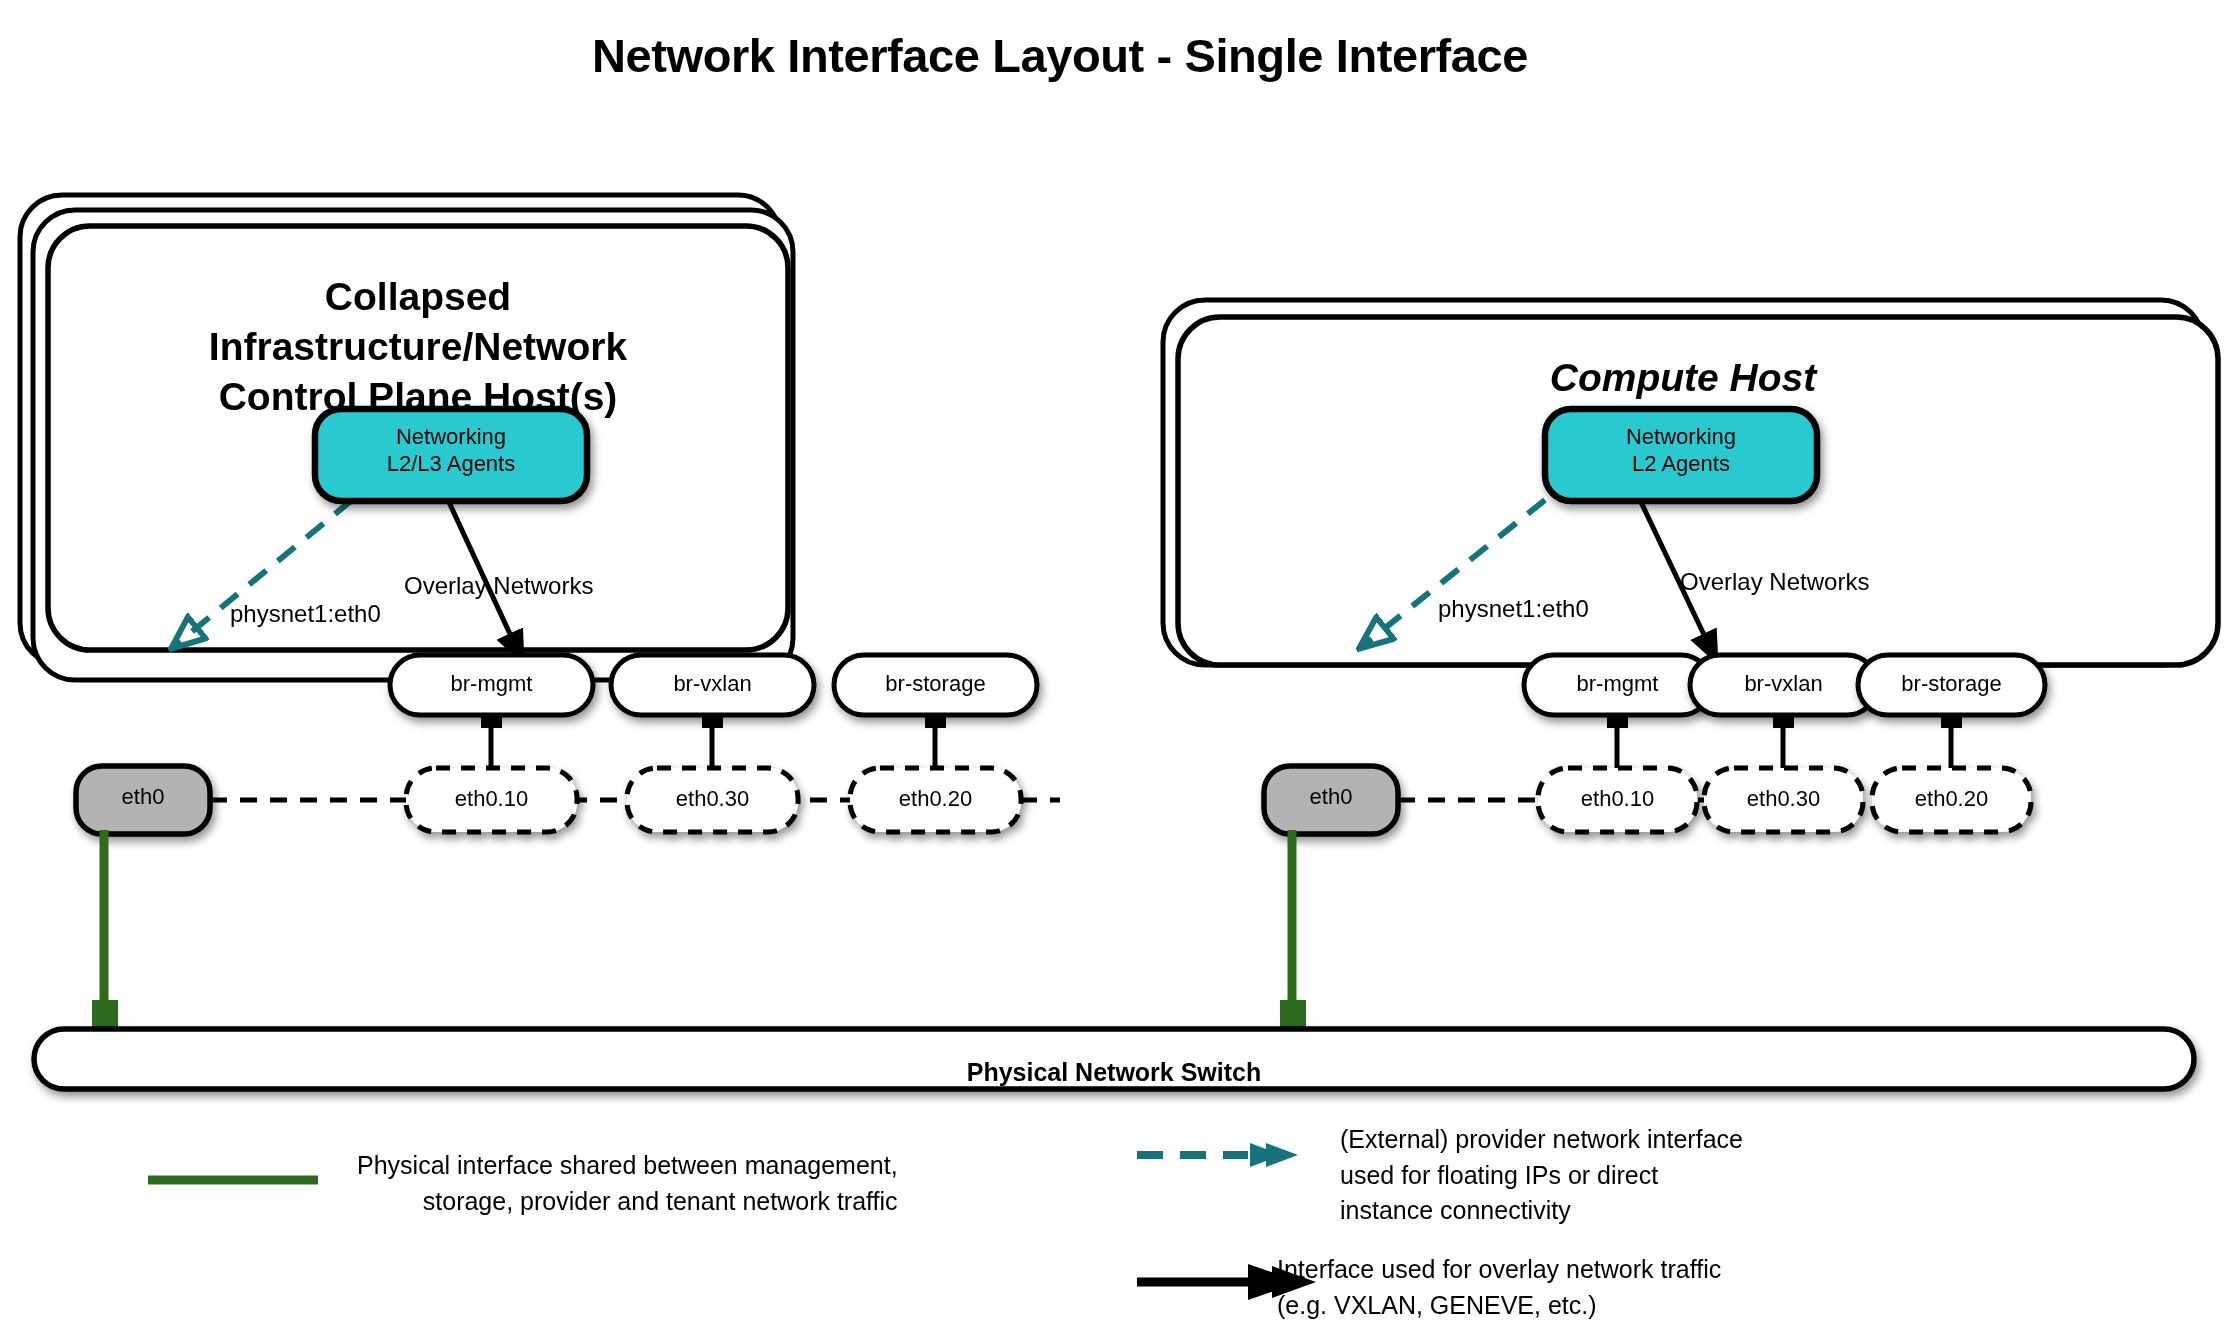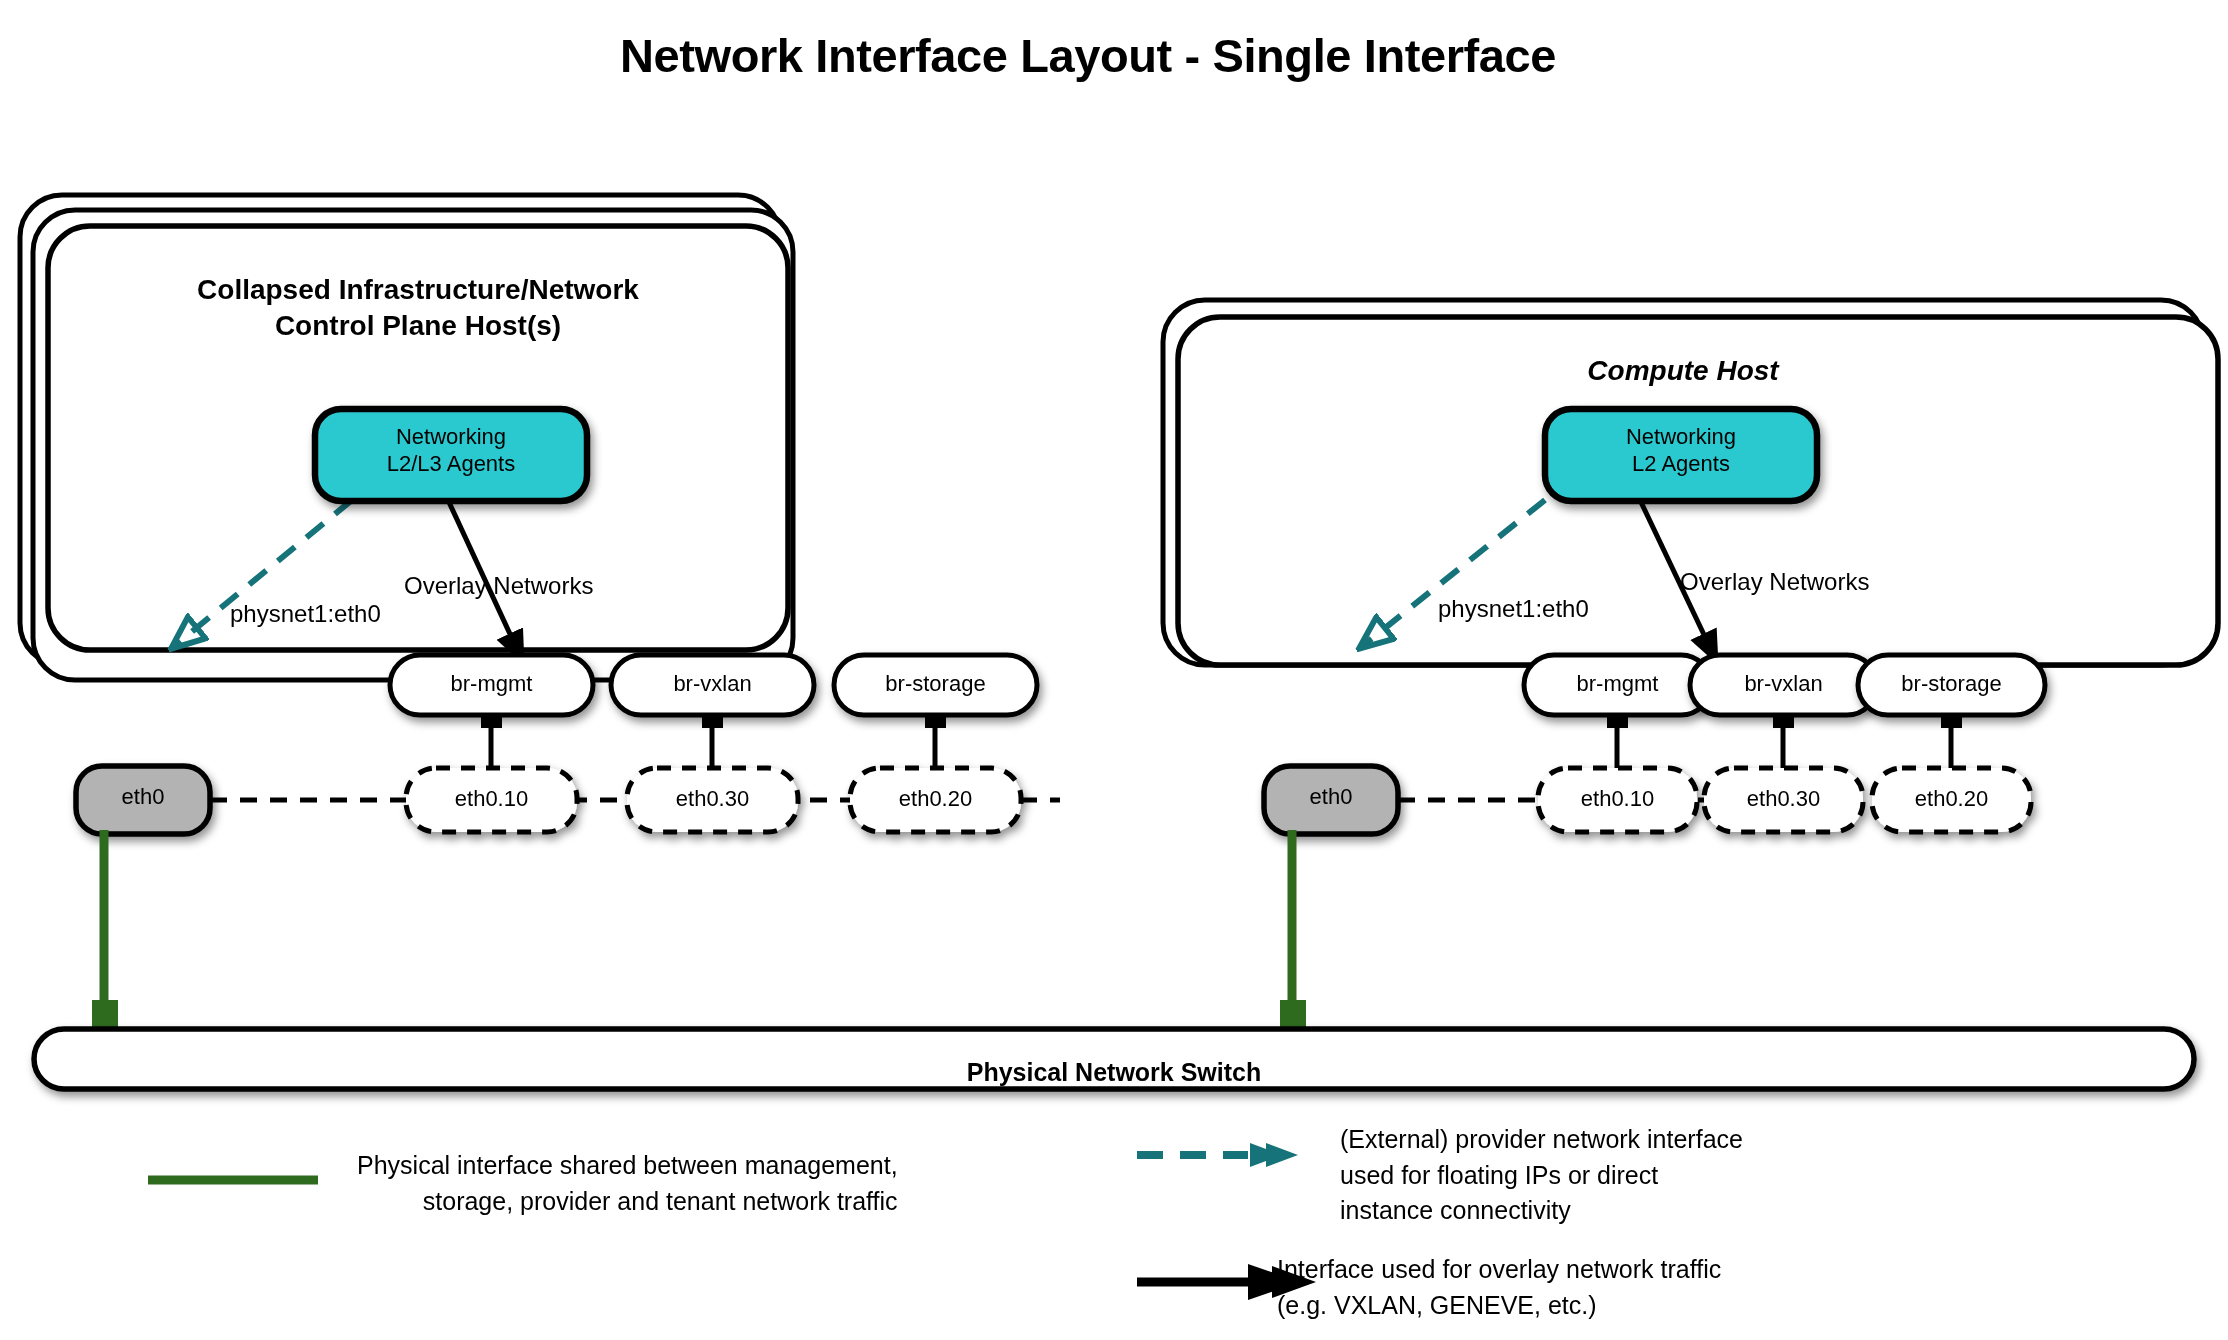--- a/index.html
+++ b/index.html
@@ -26,24 +26,23 @@
     white-space: nowrap;
     line-height: 1.18;
   }
   #title {
     left: 0; top: 28px; width: 2120px;
     text-align: center;
     font-size: 47px;
     font-weight: bold;
     letter-spacing: -0.4px;
     white-space: nowrap;
-    margin-left: 28px;
   }
   .host-title {
-    font-size: 28px;
+    font-size: 39px;
     font-weight: bold;
     text-align: center;
     line-height: 1.28;
     white-space: pre-line;
   }
   .node-label {
     font-size: 22px;
     text-align: center;
     line-height: 1.22;
     white-space: pre-line;

